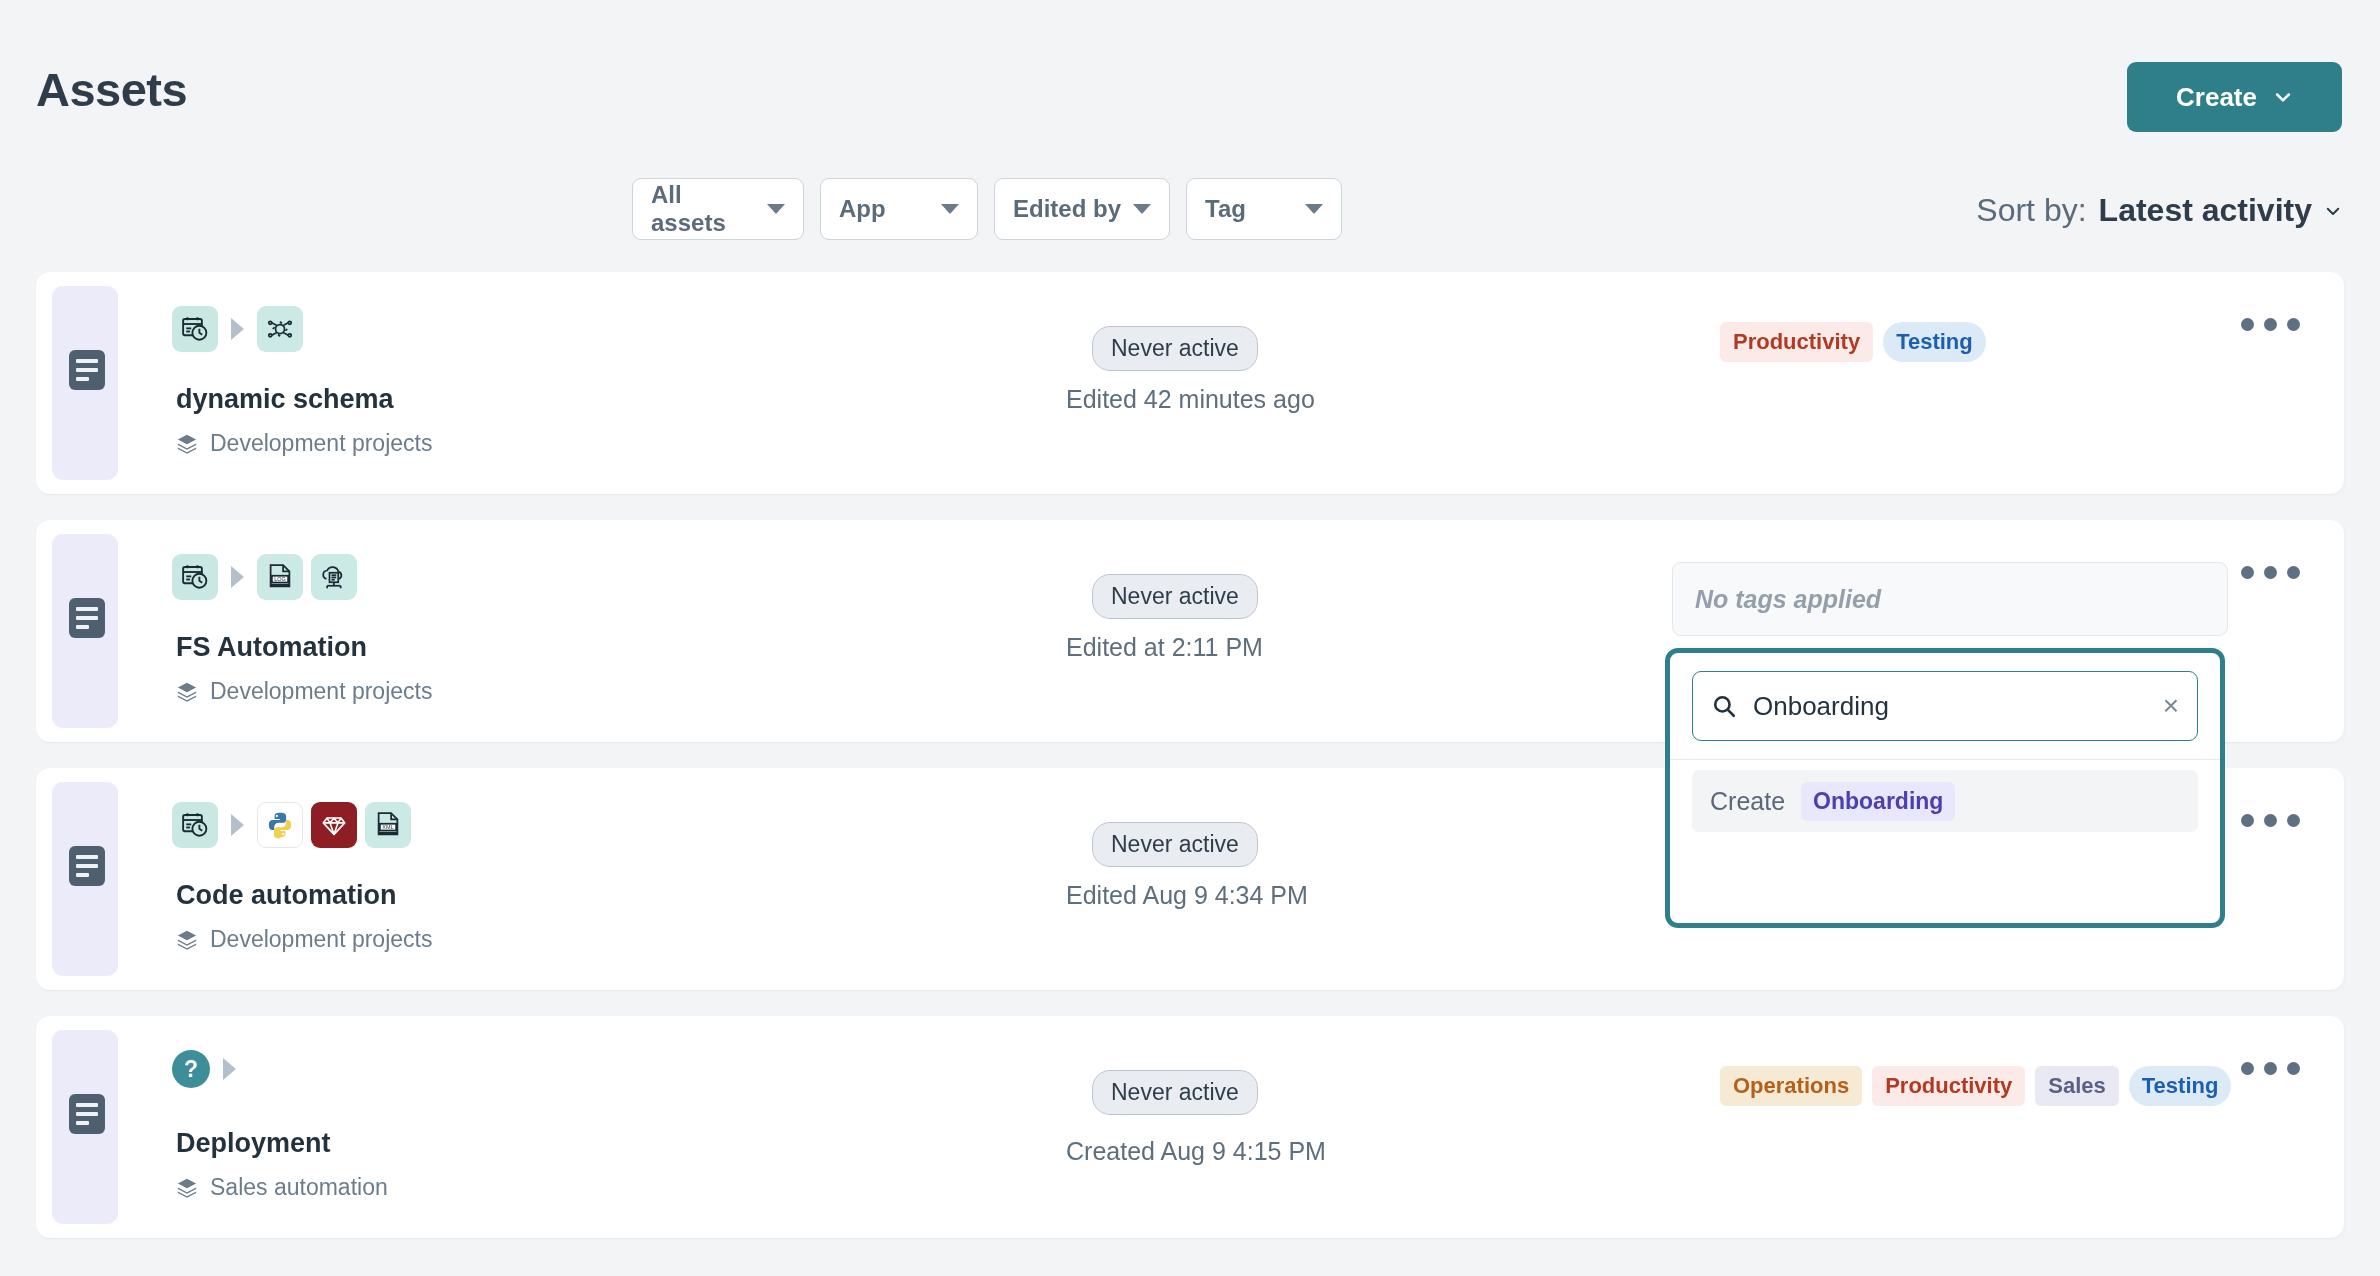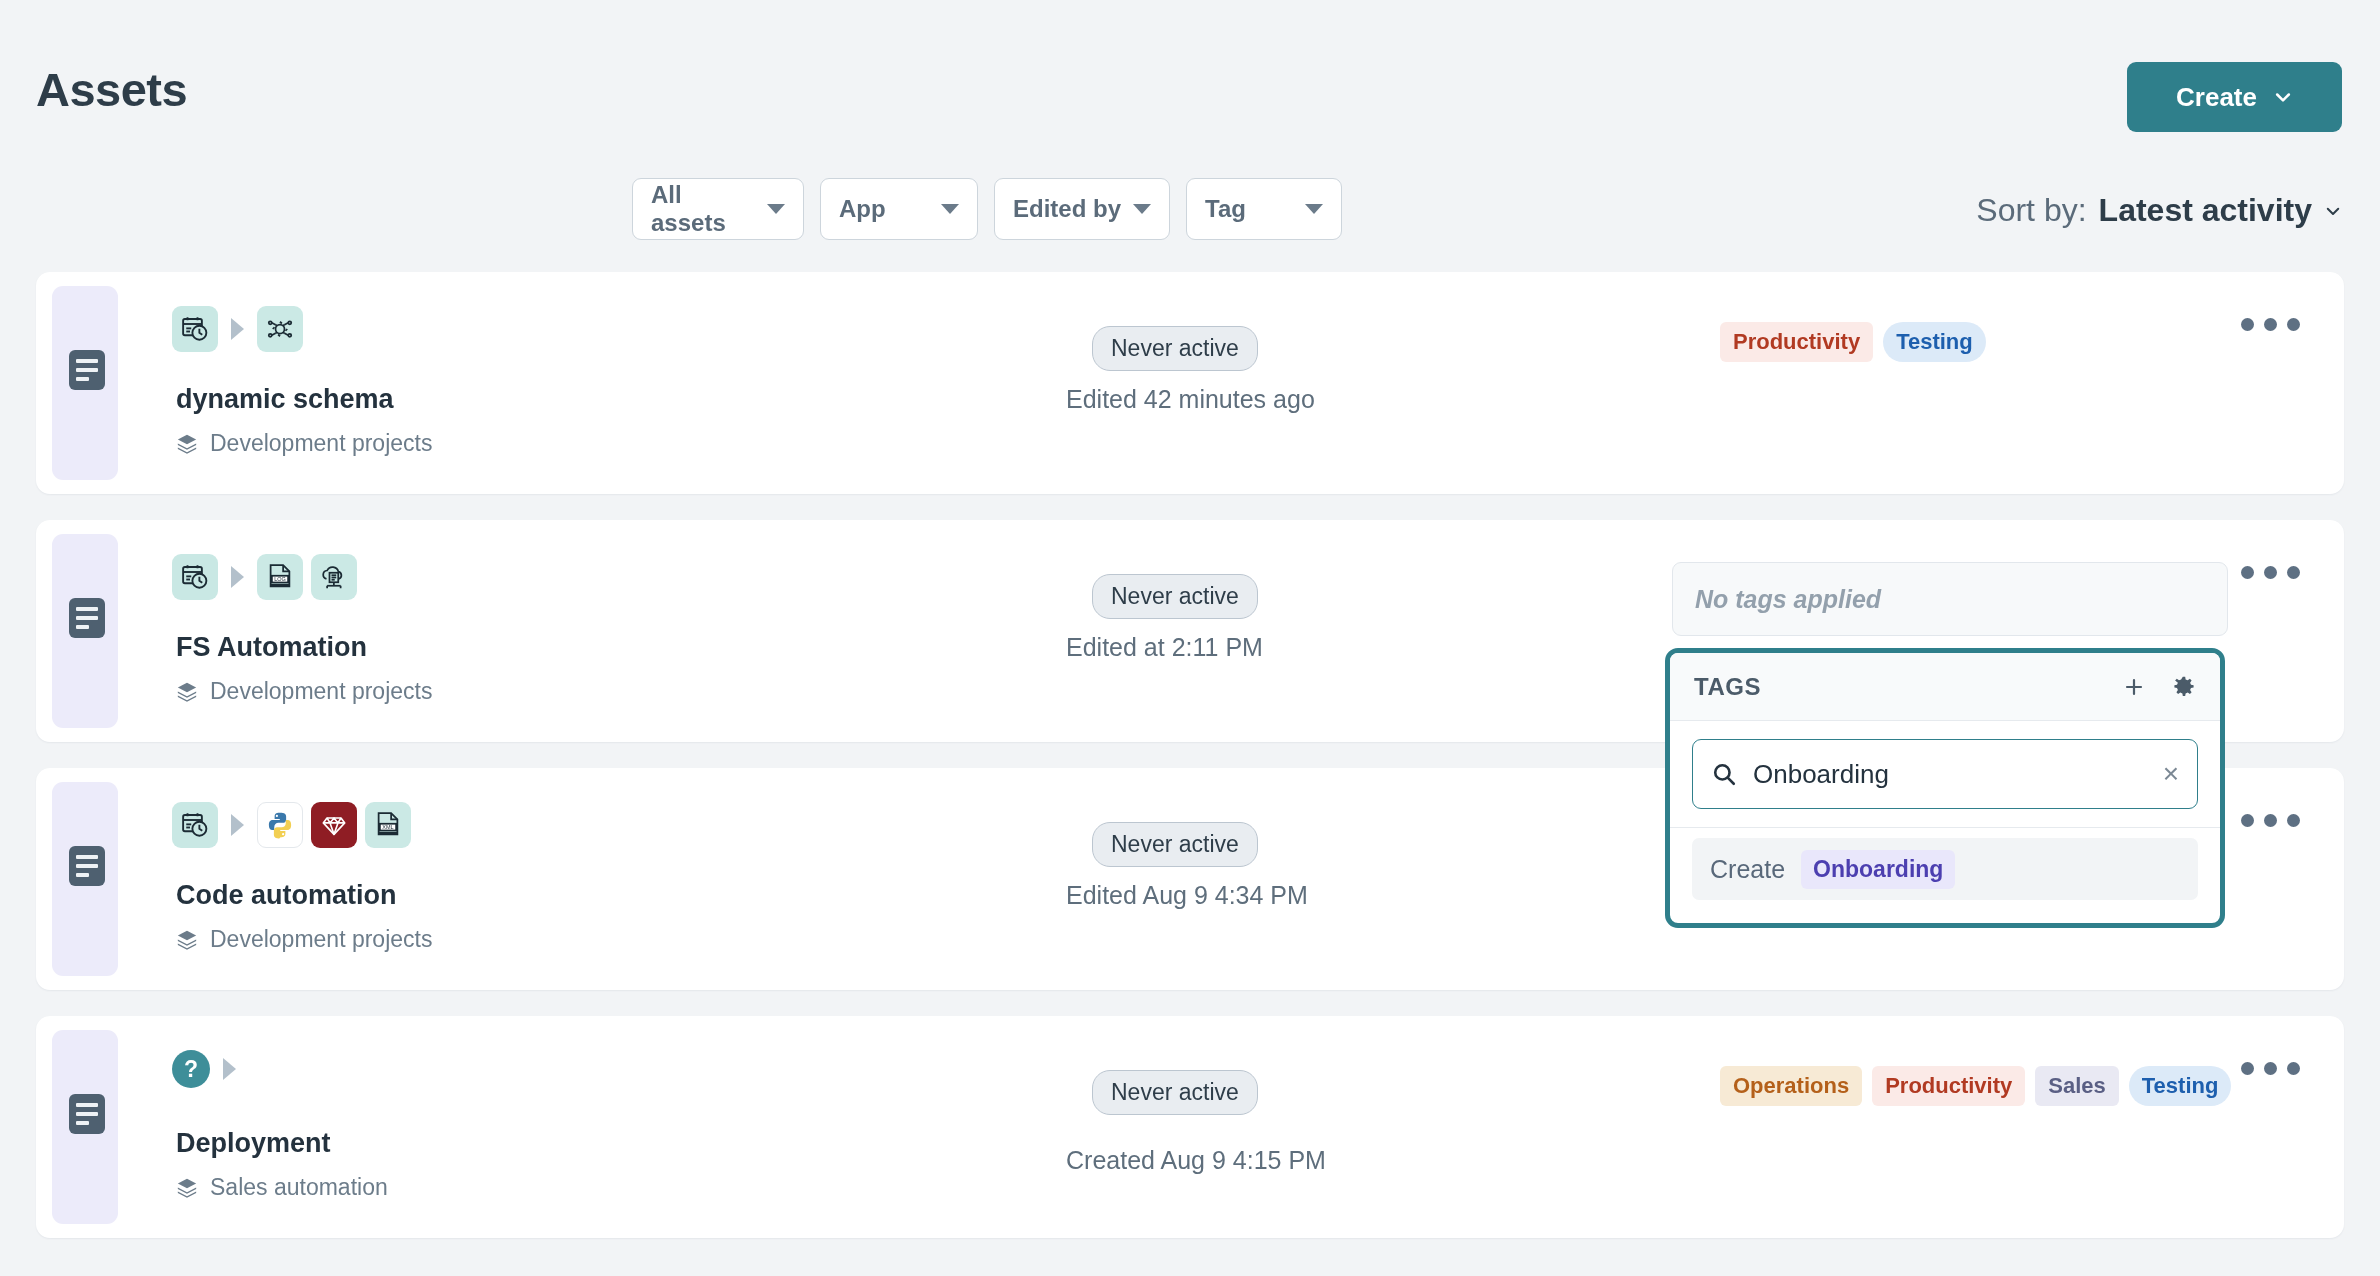--- a/index.html
+++ b/index.html
@@ -414,54 +414,41 @@
       <div class="asset-name">Deployment</div>
       <div class="asset-folder">
         <svg class="stack-icon" viewBox="0 0 24 24" fill="#6c7c8a">
           <path d="M12 2 22 7.2 12 12.4 2 7.2z"></path>
           <path d="M2 11.5 12 16.7 22 11.5 22 13.2 12 18.4 2 13.2z"></path>
           <path d="M2 15.8 12 21 22 15.8 22 17.5 12 22.7 2 17.5z"></path>
         </svg>
         <span>Sales automation</span>
       </div>
       <div class="status-badge" style="top:54px">Never active</div>
-      <div class="edited" style="top:130px">Created Aug 9 4:15 PM</div>
+      <div class="edited" style="top:121px">Created Aug 9 4:15 PM</div>
       <div class="tags" style="top:50px">
         <span class="tag operations">Operations</span>
         <span class="tag productivity">Productivity</span>
         <span class="tag sales">Sales</span>
         <span class="tag testing">Testing</span>
       </div>
       <div class="dots" style="top:46px">
         <span></span>
           <span></span>
           <span></span>
       </div>
     </div>
 
   </div>
 
   <div class="tagfield">
     <span>No tags applied</span>
   </div>
 
   <div class="tagpanel">
-    <div class="tp-head">
-      <span class="ttl">TAGS</span>
-      <span class="acts">
-        <svg class="ic" viewBox="0 0 24 24" fill="none" stroke="#4b5b69" stroke-width="2.2" stroke-linecap="round">
-          <line x1="12" y1="5" x2="12" y2="19"></line>
-          <line x1="5" y1="12" x2="19" y2="12"></line>
-        </svg>
-        <svg class="ic" viewBox="0 0 24 24" fill="#4b5b69">
-          <path d="M12 8.4a3.6 3.6 0 1 0 0 7.2 3.6 3.6 0 0 0 0-7.2zm0 5.4a1.8 1.8 0 1 1 0-3.6 1.8 1.8 0 0 1 0 3.6z"></path>
-          <path d="M10.8 1.8h2.4l.4 2.6 2.1.9 2.2-1.5 1.7 1.7-1.5 2.2.9 2.1 2.6.4v2.4l-2.6.4-.9 2.1 1.5 2.2-1.7 1.7-2.2-1.5-2.1.9-.4 2.6h-2.4l-.4-2.6-2.1-.9-2.2 1.5-1.7-1.7 1.5-2.2-.9-2.1-2.6-.4v-2.4l2.6-.4.9-2.1L3.1 5.5l1.7-1.7 2.2 1.5 2.1-.9z"></path>
-        </svg>
-      </span>
-    </div>
 
     <div class="tp-search">
       <svg class="s-icon" viewBox="0 0 24 24" fill="none" stroke="#24323e" stroke-width="2.4" stroke-linecap="round">
         <circle cx="10.5" cy="10.5" r="6.6"></circle>
         <line x1="15.4" y1="15.4" x2="21" y2="21"></line>
       </svg>
       <span class="val">Onboarding</span>
       <span class="clr">×</span>
     </div>
 

